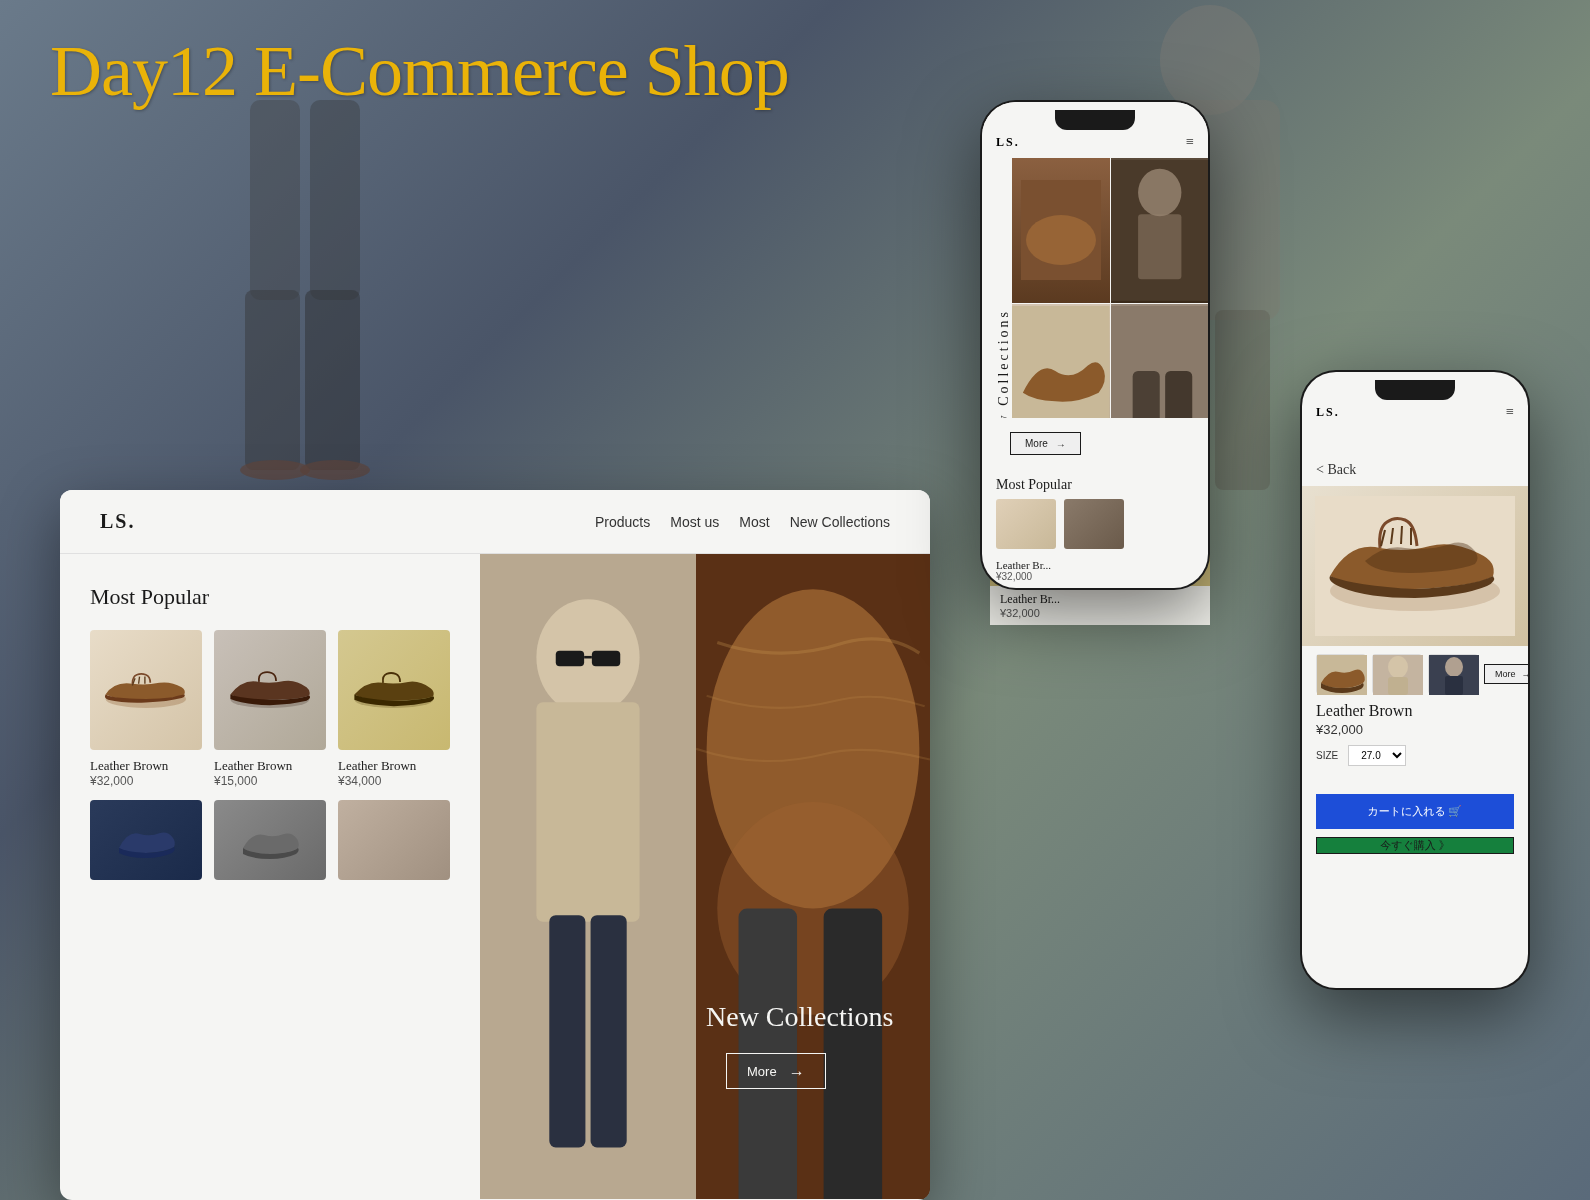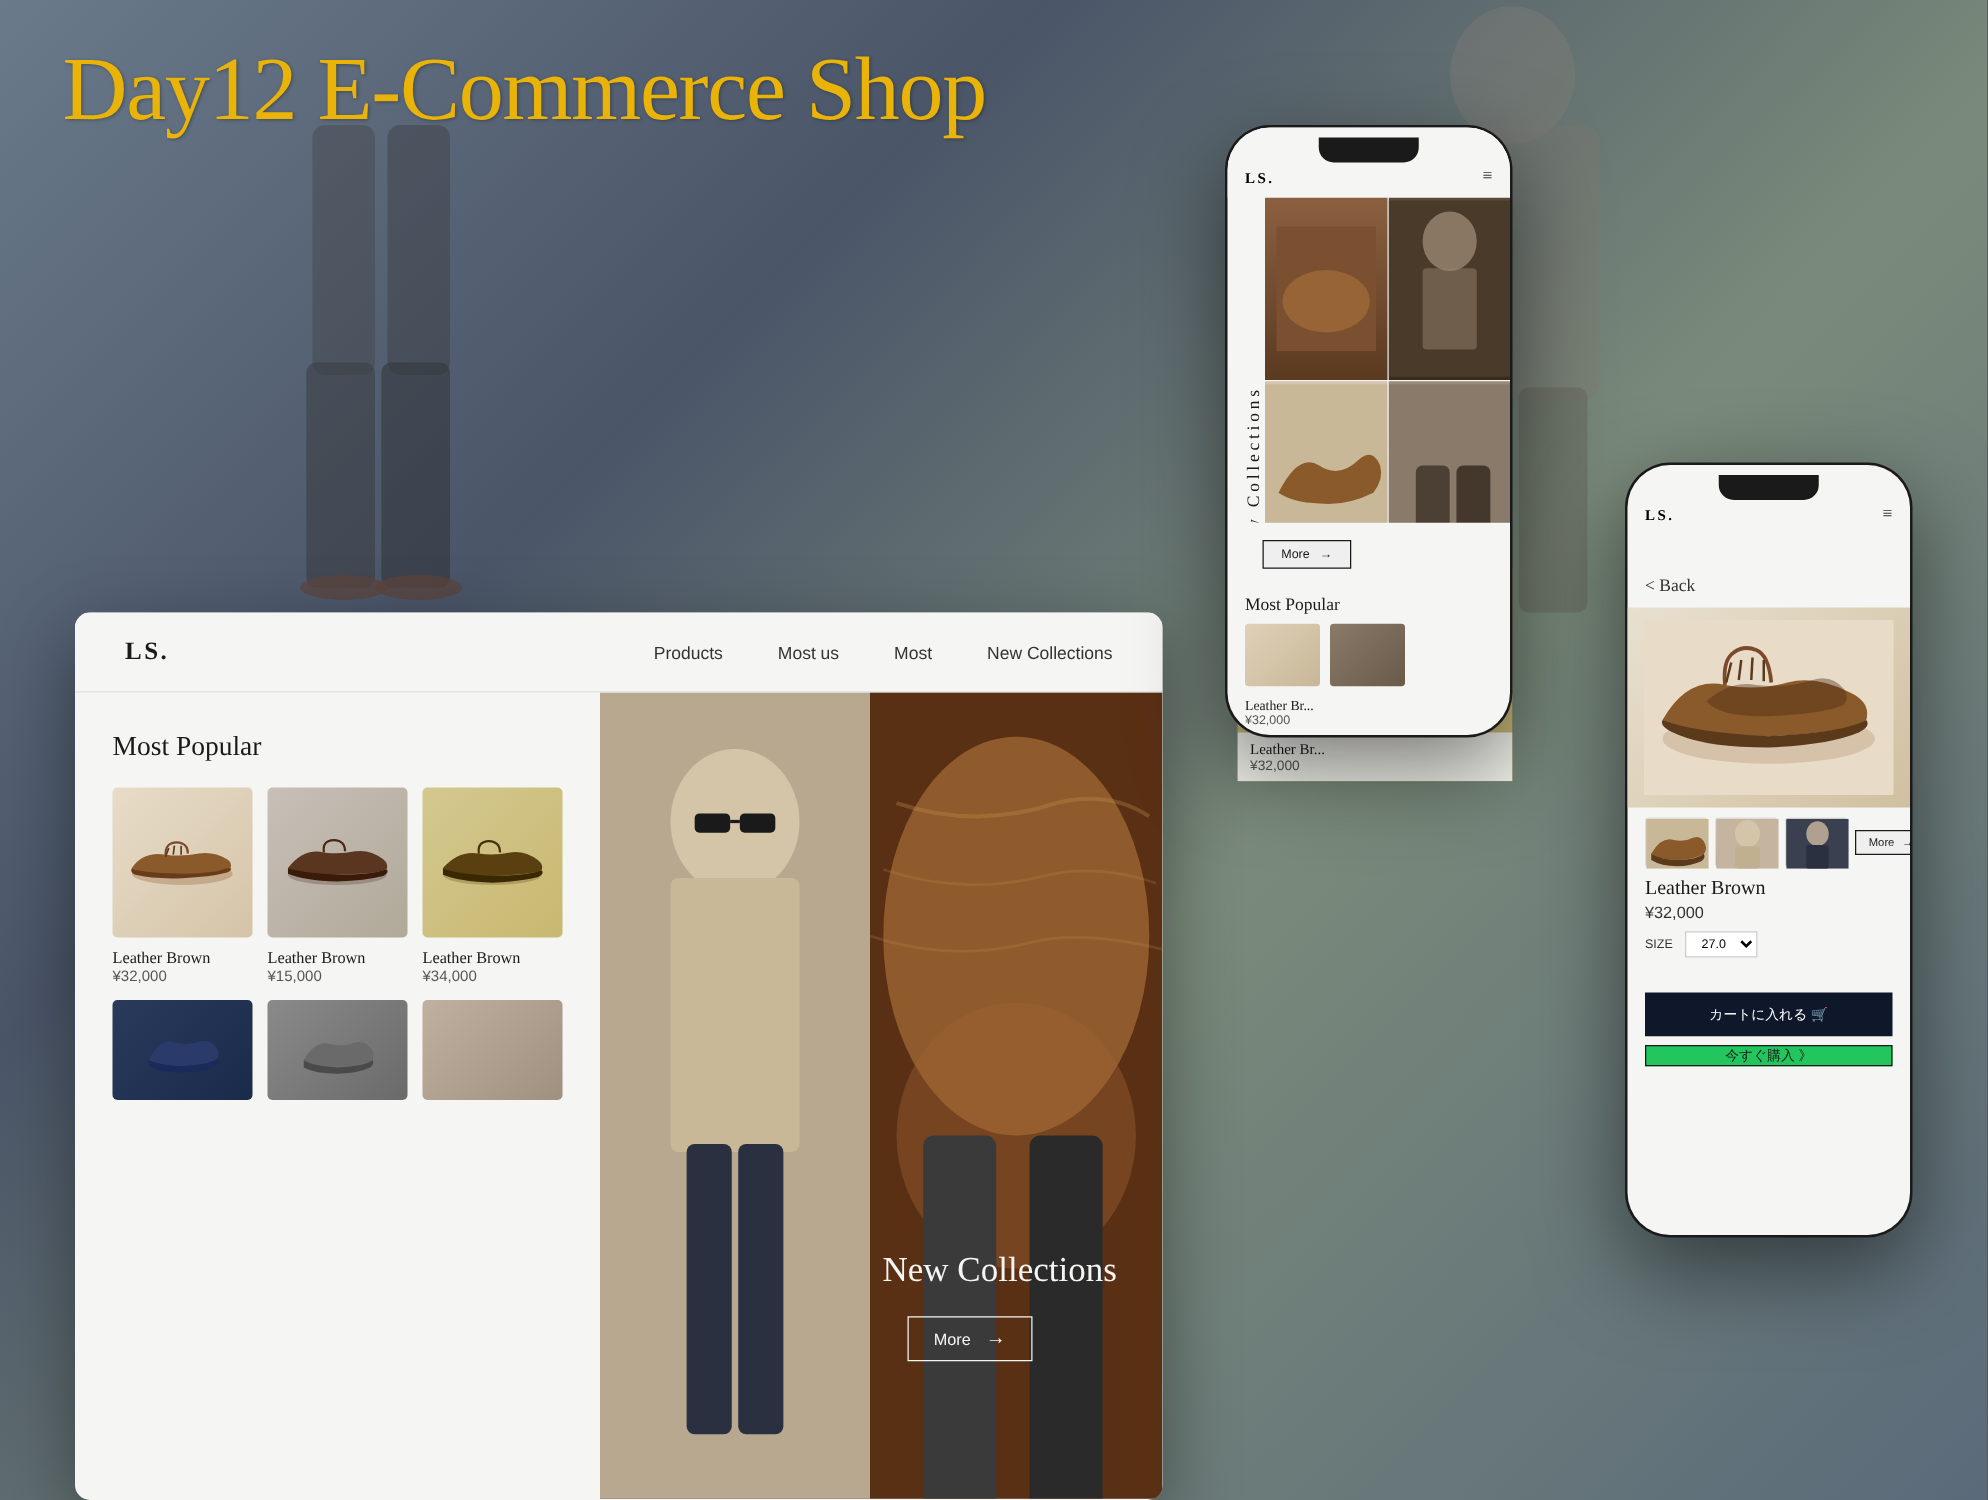--- a/index.html
+++ b/index.html
@@ -62,21 +62,21 @@
     .desktop-logo {
       font-size: 20px;
       font-weight: 600;
       font-family: 'Georgia', serif;
       color: #1a1a1a;
       letter-spacing: 2px;
     }
 
     .desktop-nav {
       display: flex;
-      gap: 44px;
+      gap: 20px;
       align-items: flex-end;
     }
 
     .desktop-nav-item {
       font-size: 14px;
       color: #333;
       cursor: pointer;
       font-family: sans-serif;
     }
 
@@ -415,37 +415,37 @@
     .size-select {
       border: 1px solid #ccc;
       padding: 3px 8px;
       font-size: 10px;
       font-family: sans-serif;
       background: white;
     }
 
     .add-to-cart-btn {
       width: 100%;
-      background: #0f172a;
+      background: #1d4ed8;
       color: white;
       border: none;
       padding: 10px;
       font-size: 11px;
       font-family: sans-serif;
       cursor: pointer;
       display: flex;
       align-items: center;
       justify-content: center;
       gap: 8px;
       margin-bottom: 6px;
     }
 
     .buy-now-btn {
       width: 100%;
-      background: #22c55e;
+      background: #15803d;
       color: #1a1a1a;
       border: 1px solid #1a1a1a;
       font-size: 11px;
       font-family: sans-serif;
       cursor: pointer;
     }
 
     
     .bg-legs {
       position: absolute;

